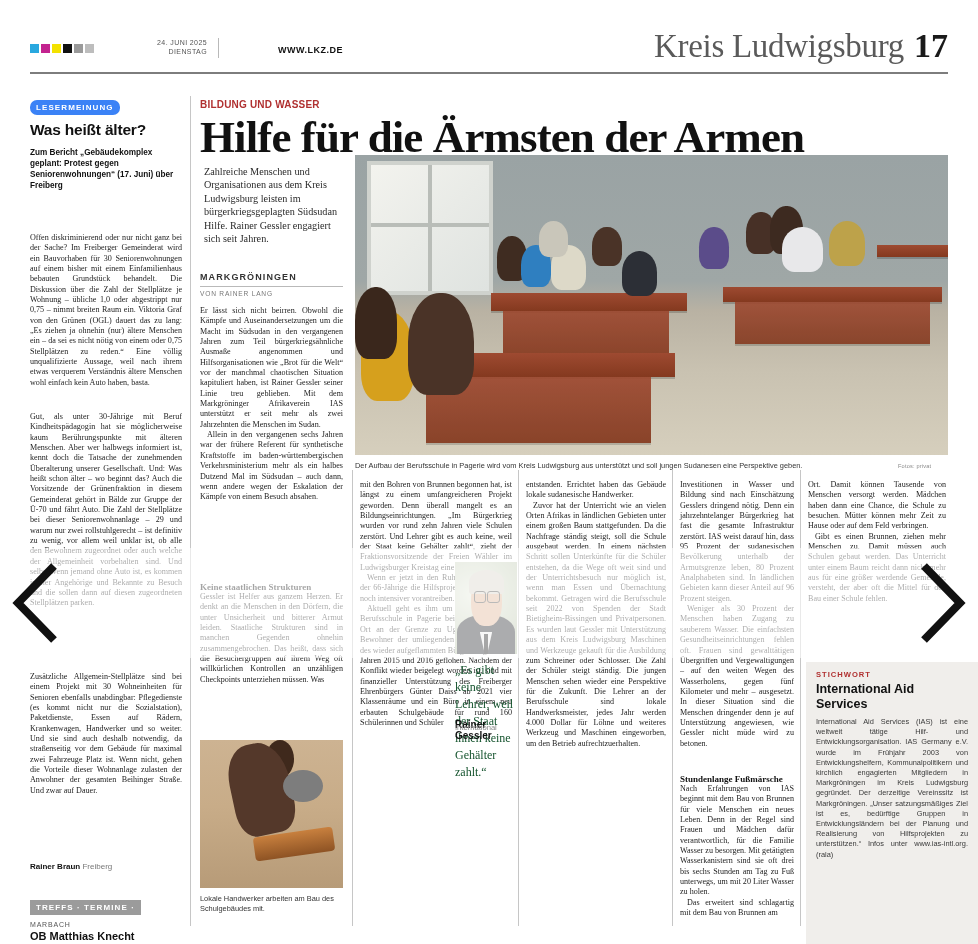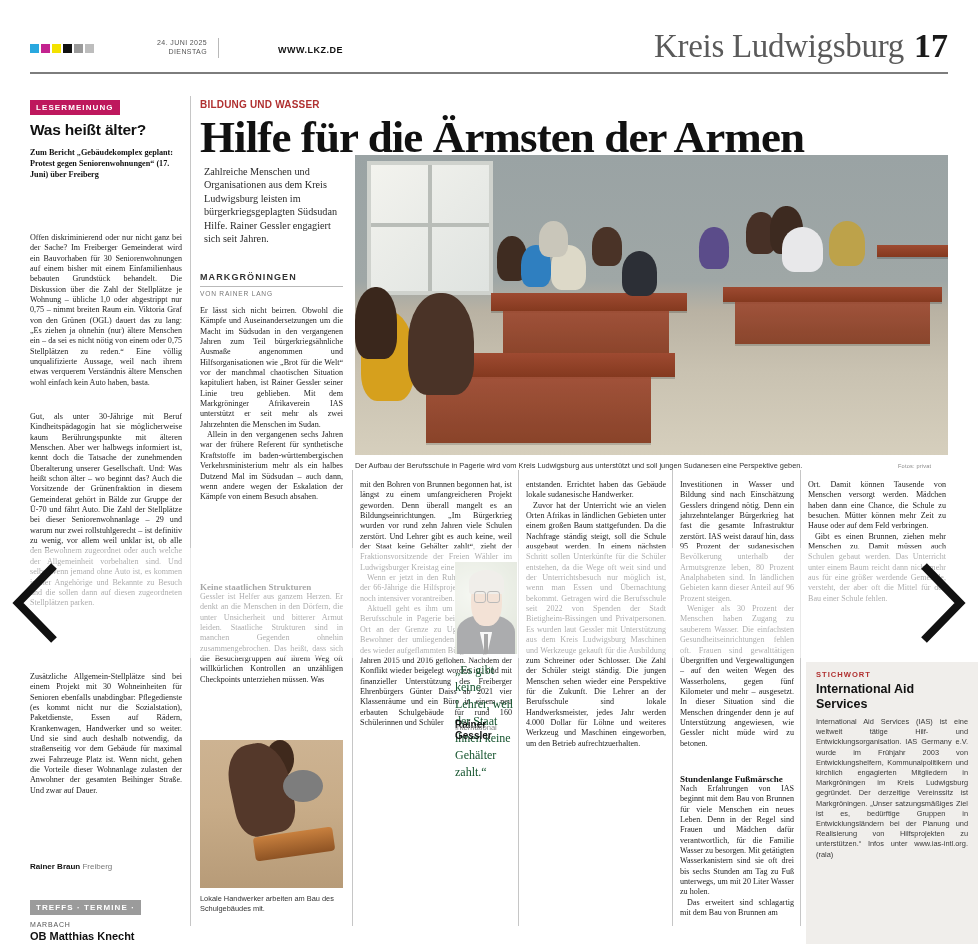--- a/index.html
+++ b/index.html
@@ -32,26 +32,26 @@
   
   .col{position:absolute;font-family:"Liberation Serif",serif;
     font-size:8.1px;line-height:10.35px;text-align:justify;
     color:#232323;hyphens:auto;-webkit-hyphens:auto;}
   .col p{margin:0;text-indent:7px;}
   .col p.noind{text-indent:0;}
 
   .vrule{position:absolute;width:1px;background:#c6c6c6;}
 
   
-  .kicker-red{font-family:"Liberation Sans",sans-serif;background:#be185d;
+  .kicker-red{font-family:"Liberation Sans",sans-serif;background:#3b82f6;
     color:#fff;font-weight:bold;font-size:8px;letter-spacing:1.1px;
-    padding:3px 6px 3px 6px;display:inline-block;}
+    padding:3px 6px 3px 6px;display:inline-block;border-radius:7px;}
   .op-head{font-family:"Liberation Sans",sans-serif;font-weight:bold;
     font-size:15.5px;color:#111;letter-spacing:-.2px;margin:6px 0 4px;}
-  .op-sub{font-family:Liberation Serif, serif;font-weight:bold;
+  .op-sub{font-family:Liberation Sans, sans-serif;font-weight:bold;
     font-size:8.2px;line-height:11px;color:#111;margin:8px 0 7px;}
   .sig{font-family:"Liberation Sans",sans-serif;font-size:8px;}
   .sig b{font-weight:bold;color:#111;}
   .sig span{color:#777;}
 
   
   .art-kicker{font-family:"Liberation Sans",sans-serif;font-weight:bold;
     font-size:10px;letter-spacing:.2px;color:#b03030;}
   .art-head{font-family:"Liberation Serif",serif;font-weight:bold;
     font-size:45px;line-height:50px;color:#111;letter-spacing:-.9px;

